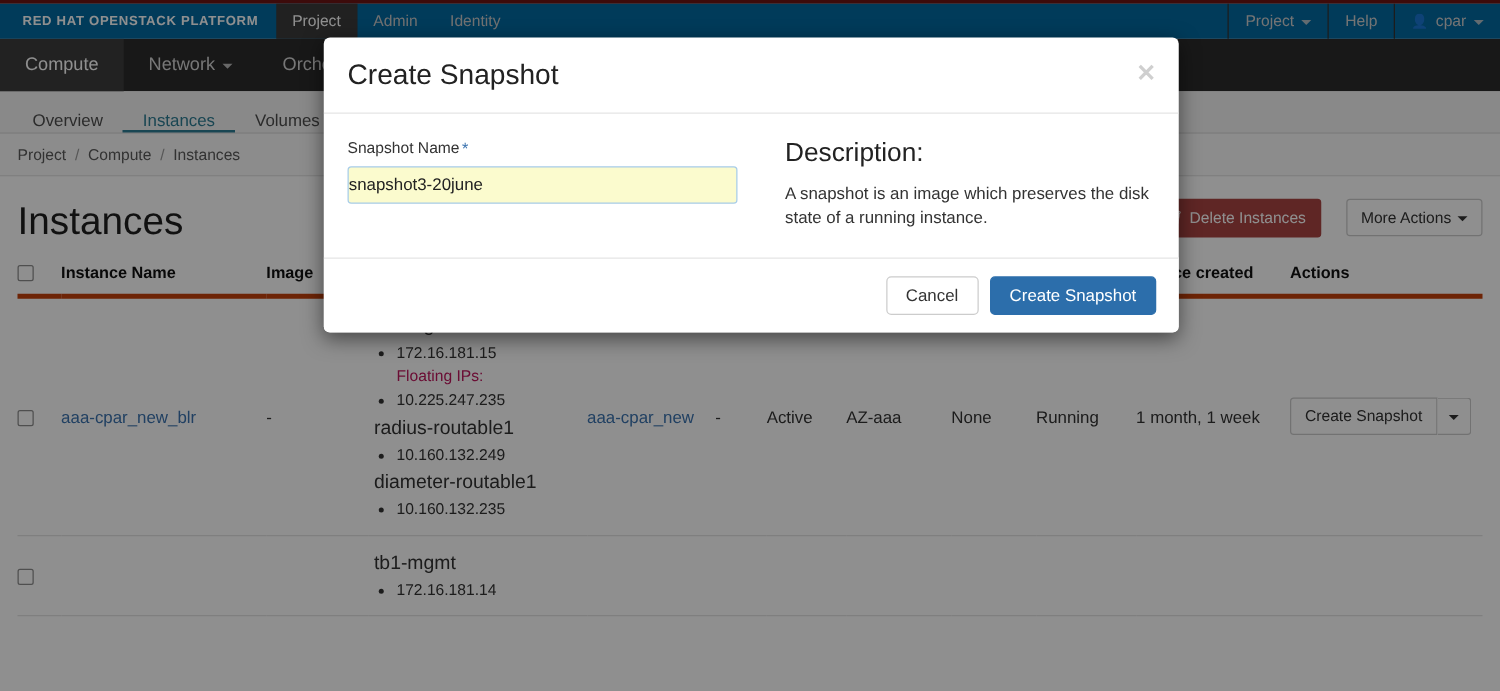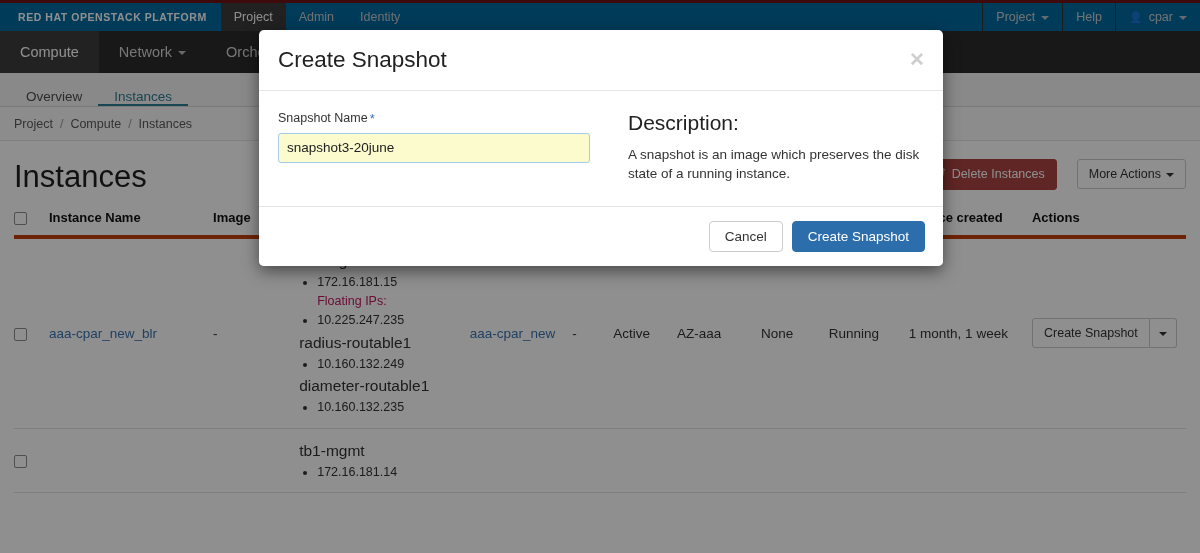--- a/index.html
+++ b/index.html
@@ -177,21 +177,21 @@
   .modal-left { width: 330px; padding-right: 18px; }
   .modal-right { flex: 1; padding-left: 20px; }
   .field-label {
     font-size: 12.5px; color: #333; font-weight: normal; margin-bottom: 7px;
   }
   .req { color: #3b73af; font-size: 13px; vertical-align: top; margin-left: 2px; }
   input.snapname {
     width: 100%; height: 30px;
     background: #fbfbce;
     border: 1px solid #a7cce8; border-radius: 3px;
-    padding: 4px 8px; font-size: 13.5px; color: #222;
+    padding: 4px 0; font-size: 13.5px; color: #222;
     font-family: "Liberation Sans", sans-serif;
     outline: none;
     text-decoration: underline wavy #d84040;
     text-underline-offset: 3px;
   }
   .desc-title { font-size: 21px; color: #222; margin-bottom: 10px; }
   .desc-text { font-size: 13.5px; color: #333; line-height: 1.45; }
   .modal-foot {
     border-top: 1px solid #e5e5e5;
     padding: 14px 18px; display: flex; justify-content: flex-end; gap: 9px;
@@ -253,20 +253,23 @@
       <span class="caret-d"></span>
     </div>
   </div>
 
   <div class="tabbar">
     <div class="tab">
       <span>Overview</span>
     </div>
     <div class="tab active">
       <span>Instances</span>
+    </div>
+    <div class="tab">
+      <span>Volumes</span>
     </div>
   </div>
 
   <div class="crumbbar">
     <span>Project</span>
     <span class="sep">/</span>
     <span>Compute</span>
     <span class="sep">/</span>
     <span>Instances</span>
   </div>

